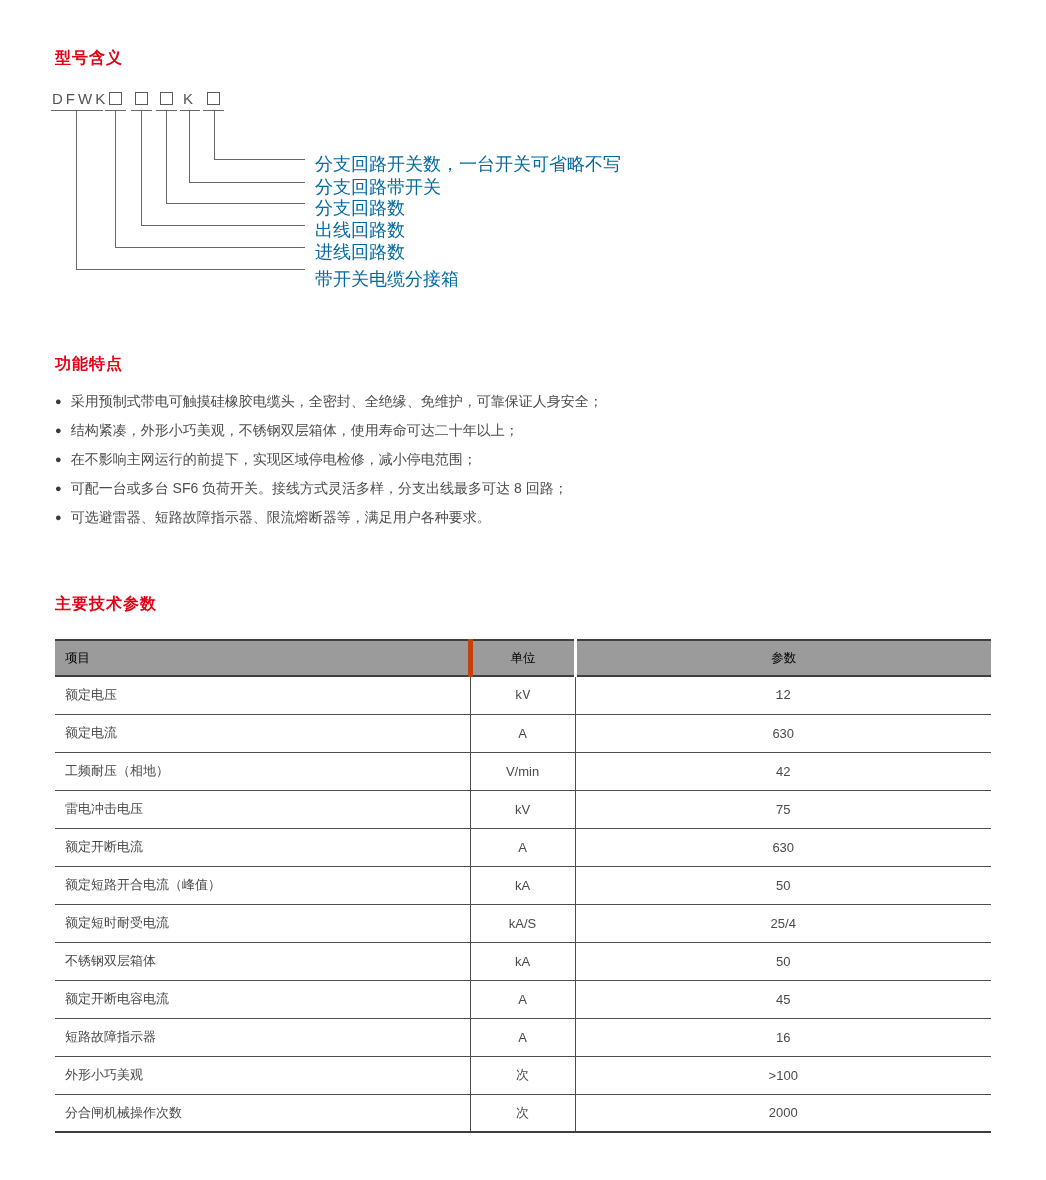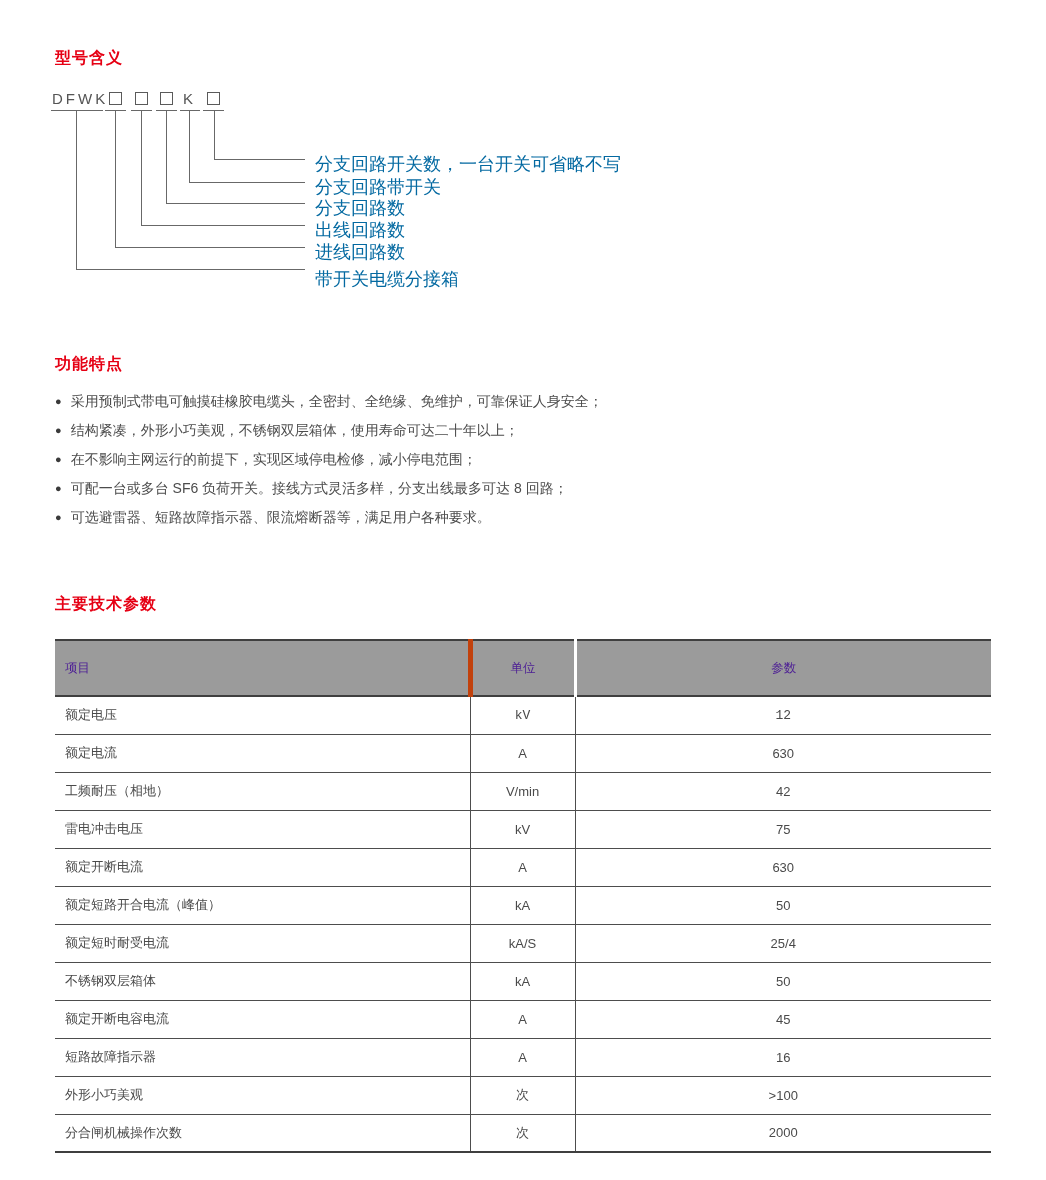--- a/index.html
+++ b/index.html
@@ -122,24 +122,24 @@
     position: absolute;
     left: 55px;
     top: 639px;
     width: 936px;
     border-collapse: collapse;
     border-top: 2px solid #3f3f3f;
     border-bottom: 2px solid #3f3f3f;
   }
   .params-table th {
     background: #9b9b9b;
-    color: #4c1d95;
+    color: #000000;
     font-size: 12.5px;
     font-weight: normal;
-    height: 56px;
+    height: 36px;
     border-bottom: 2px solid #3f3f3f;
   }
   .params-table th.col-item {
     width: 415px;
     text-align: left;
     padding-left: 10px;
   }
   .params-table th.col-unit {
     width: 105px;
     text-align: center;

